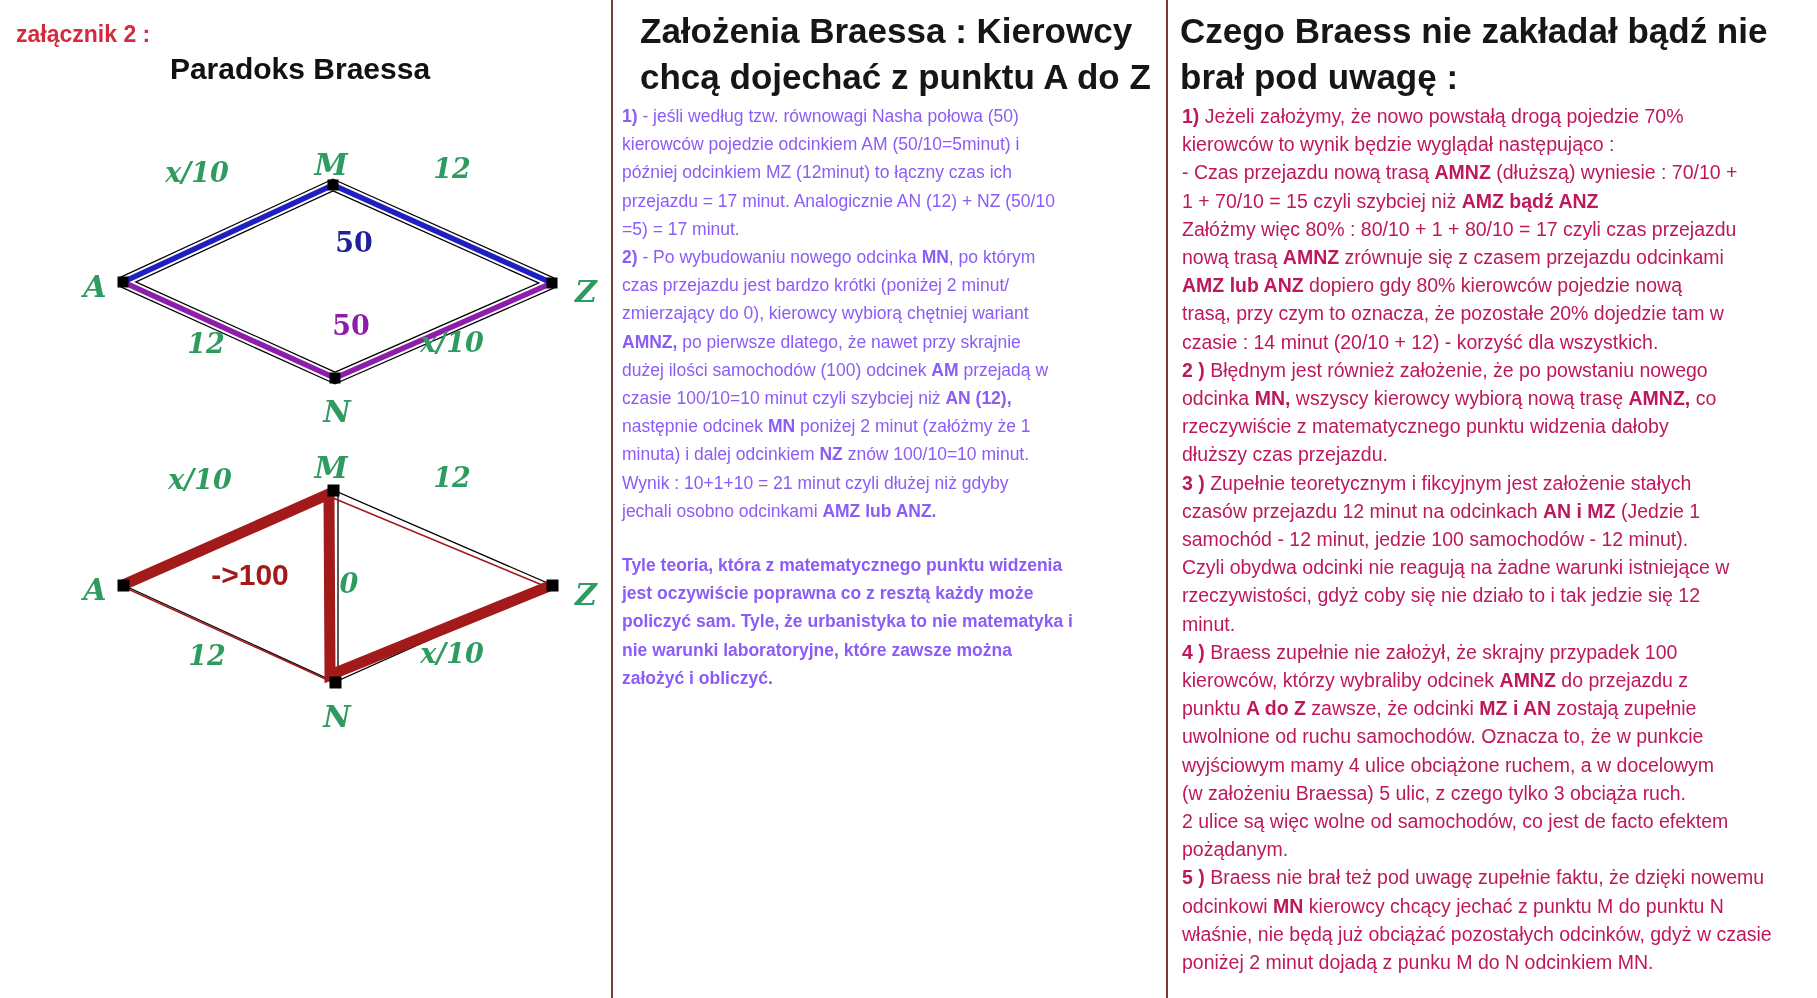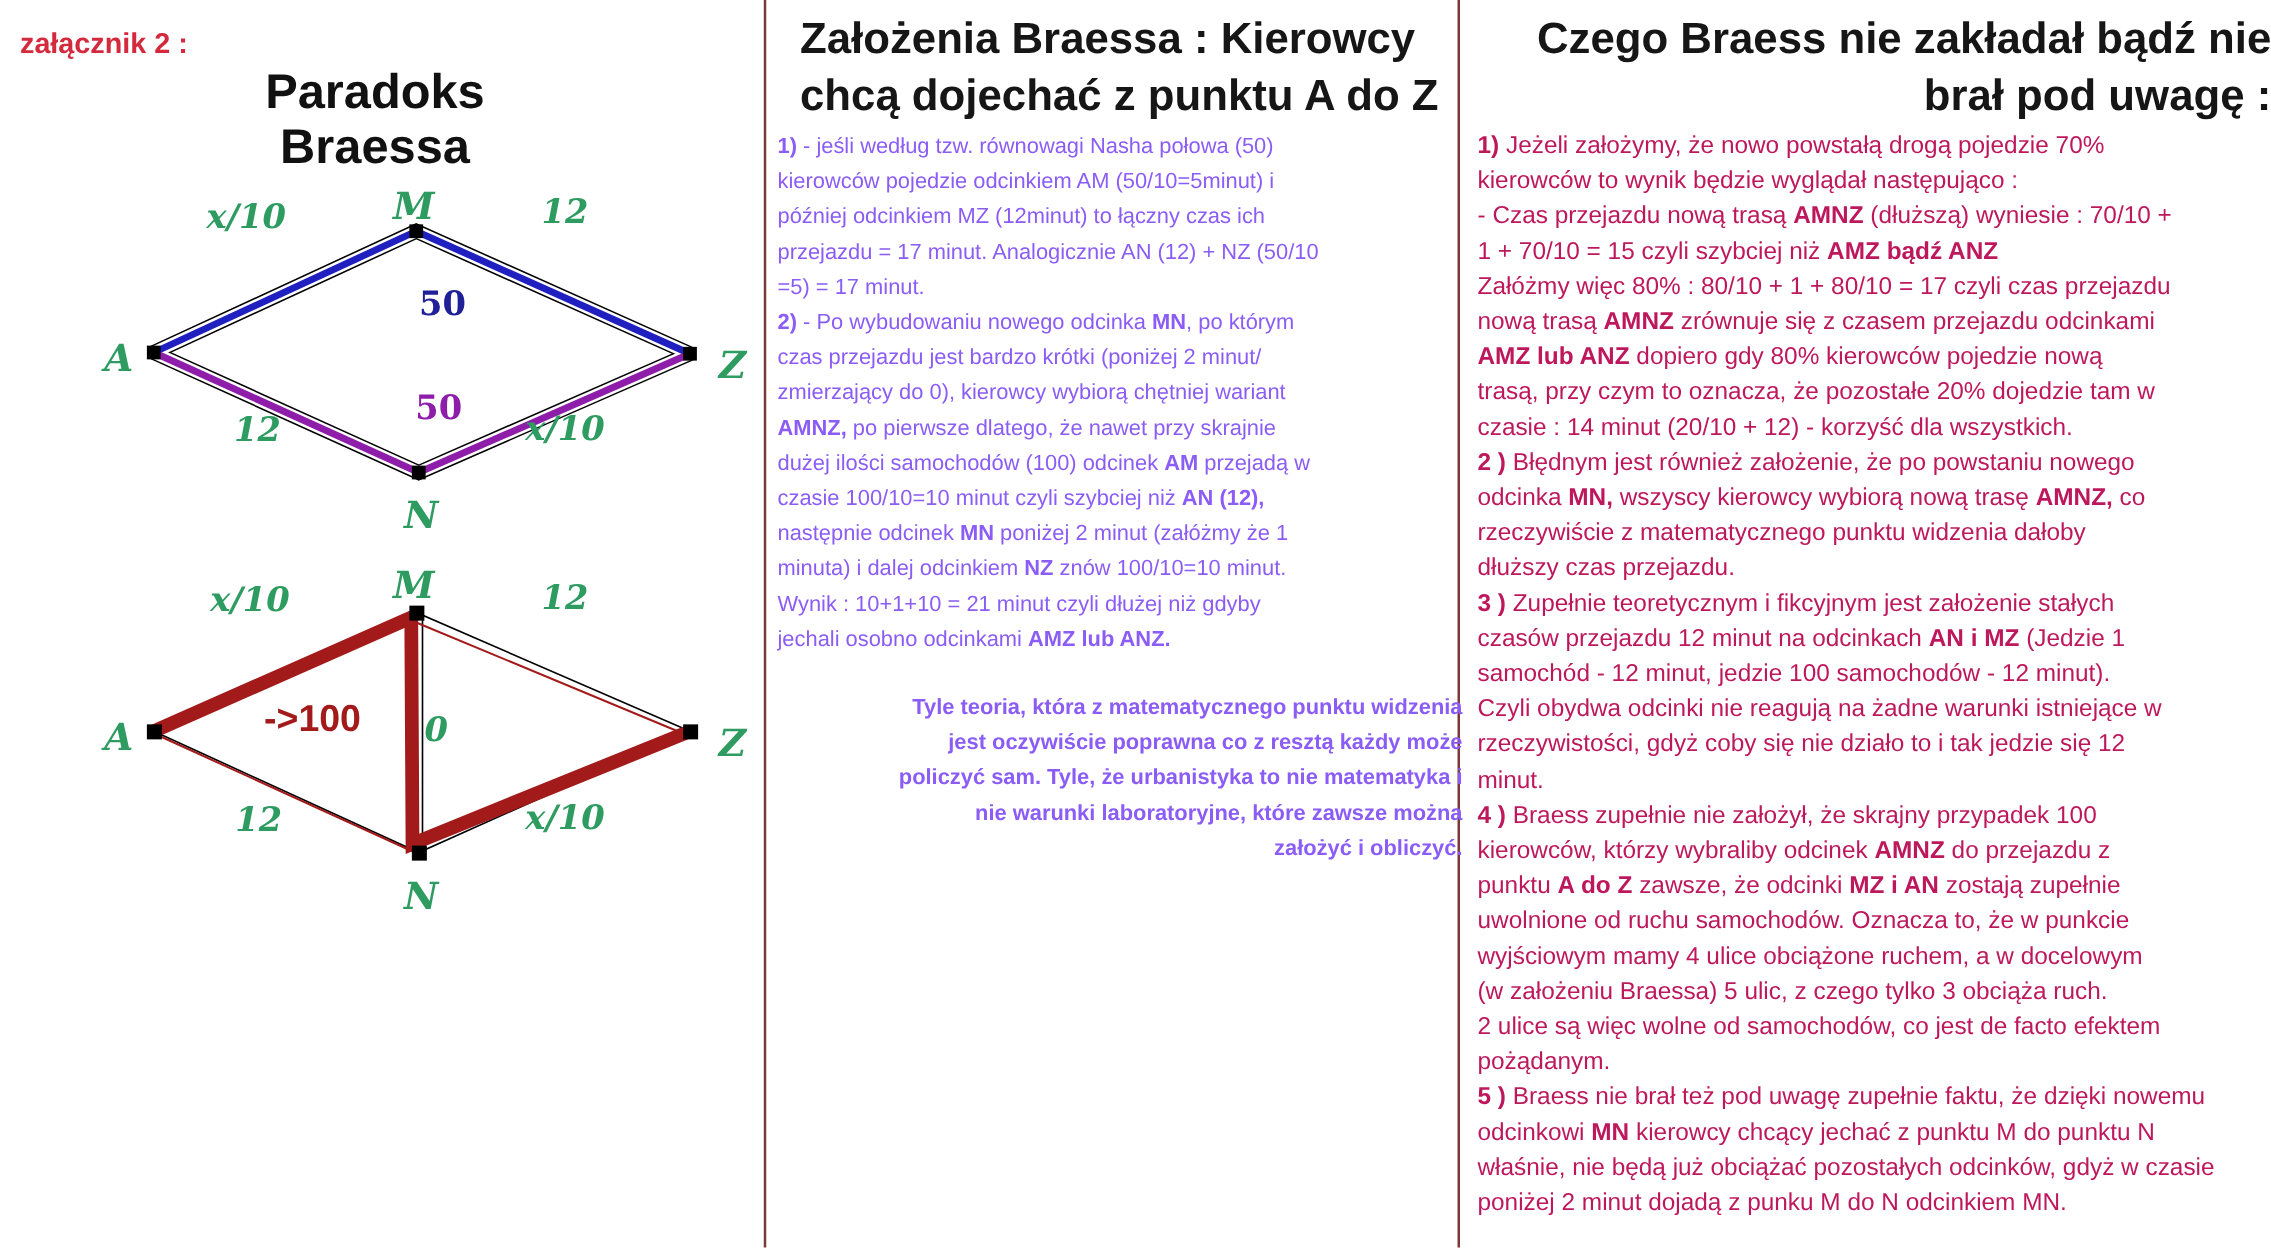--- a/index.html
+++ b/index.html
@@ -4,33 +4,33 @@
 <style>
   html,body{margin:0;padding:0;background:#ffffff;}
   body{position:relative;width:1817px;height:998px;overflow:hidden;
        font-family:"Liberation Sans",sans-serif;color:#1a1a1a;}
   .abs{position:absolute;}
   .pre{white-space:pre-wrap;}
   .b{font-weight:700;}
 
   #attachment-label{left:16px;top:21px;font-size:23px;font-weight:700;color:#d42a3d;}
   #left-title{left:150px;top:52px;width:300px;text-align:center;
-              font-size:39px;font-weight:700;color:#111;}
+              font-size:30px;font-weight:700;color:#111;}
 
   #divider-1{left:611px;top:0;width:2px;height:998px;background:#7a3a3a;}
   #divider-2{left:1166px;top:0;width:2px;height:998px;background:#7a3a3a;}
 
   #col2-title{left:640px;top:8px;width:545px;font-size:35px;line-height:46px;
               font-weight:700;color:#161616;}
   #col2-body{left:622px;top:102px;width:548px;font-size:17.5px;line-height:28.2px;color:#8b5cf6;}
   #col2-body p{margin:0;}
-  #col2-body p.spaced{margin-top:26px;text-align:right;}
+  #col2-body p.spaced{margin-top:26px;}
 
   #col3-title{left:1180px;top:8px;width:637px;font-size:35px;line-height:46px;
-              font-weight:700;color:#161616;text-align:right;}
+              font-weight:700;color:#161616;}
   #col3-body{left:1182px;top:102px;width:635px;font-size:19.5px;line-height:28.2px;color:#be185d;}
   #col3-body p{margin:0;}
 
   svg{position:absolute;overflow:visible;}
   .band-outline{fill:none;stroke:#000;stroke-width:12px;stroke-linejoin:miter;}
   .band-gap{fill:none;stroke:#fff;stroke-width:9.5px;stroke-linejoin:miter;}
   .band-color{fill:none;stroke-width:5.5px;stroke-linejoin:miter;}
   .stroke-blue{stroke:#2020c0;}
   .stroke-purple{stroke:#8e1daa;}
   .thin-black{fill:none;stroke:#000;stroke-width:1.3px;}

